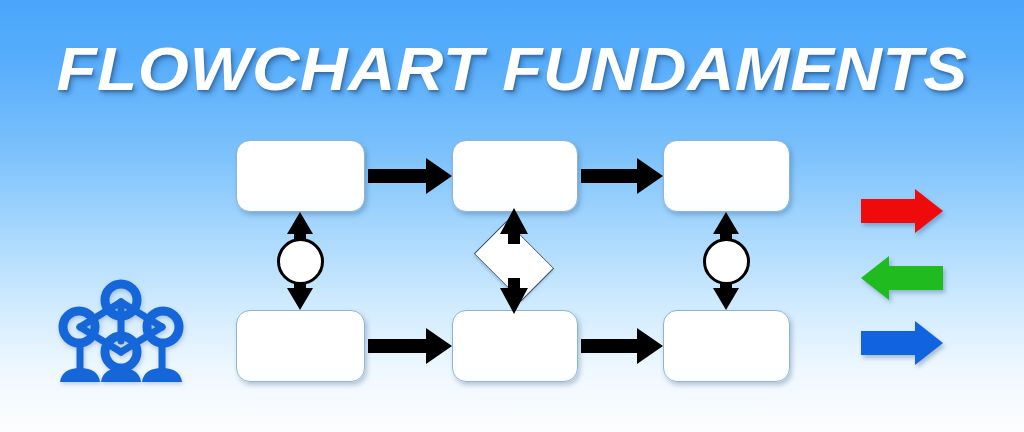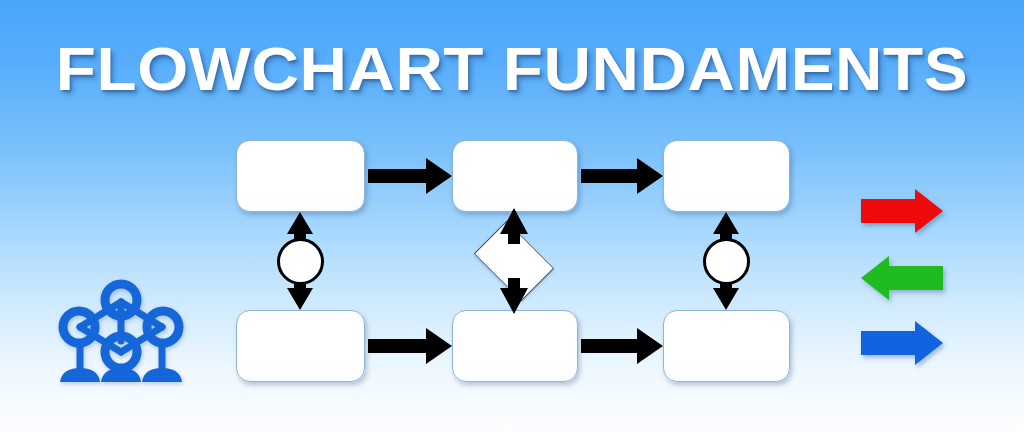--- a/index.html
+++ b/index.html
@@ -18,20 +18,21 @@
     height: 432px;
     overflow: hidden;
     background: linear-gradient(to bottom,
         #49a6fb 0%,
         #57adfb 14%,
         #79c0fc 34%,
         #a8d8fd 54%,
         #d3ecfe 72%,
         #eff8ff 86%,
         #fdfdfe 100%);
+    font-style: italic;
   }
 
   
   .title {
     position: absolute;
     left: 0;
     top: 38px;
     width: 1024px;
     text-align: center;
     font-family: "Liberation Sans", sans-serif;

